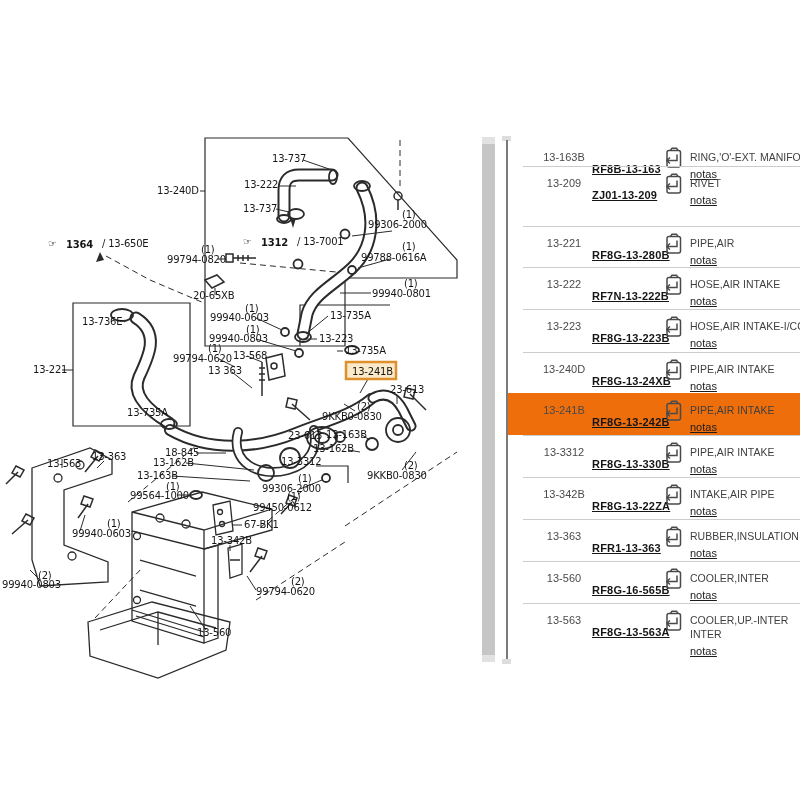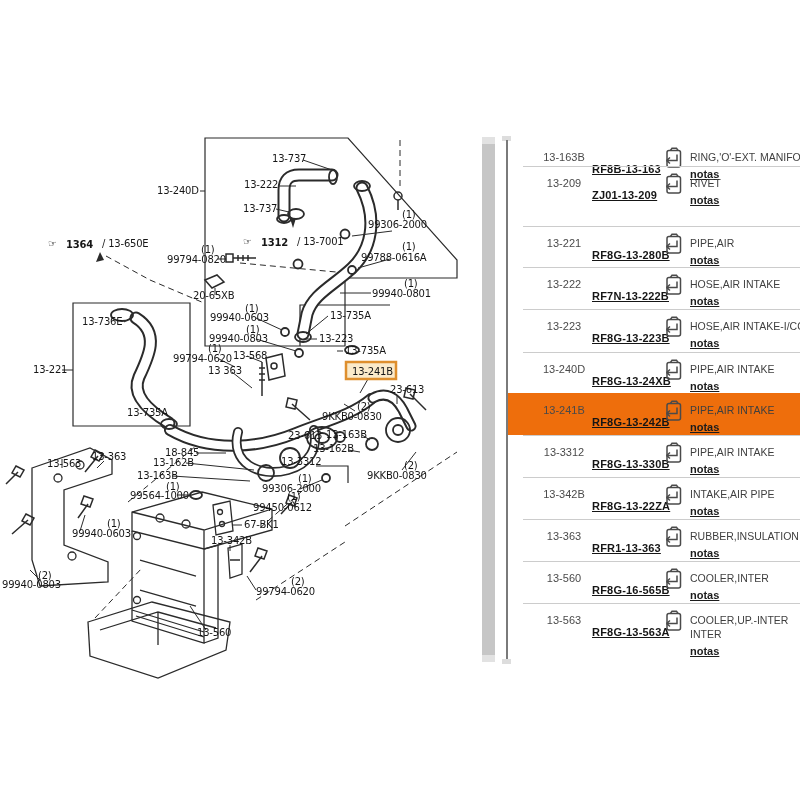--- a/index.html
+++ b/index.html
@@ -19,21 +19,21 @@
   .trow{position:absolute;left:0;width:292px;}
   .trow.hl{background:#EE6E0C;}
   .sep{position:absolute;left:15px;right:0;top:0;height:1px;background:#cccccc;}
   .ref{position:absolute;left:24px;top:11px;width:64px;text-align:center;
        font-size:11px;color:#4a4a4a;}
   .part{position:absolute;left:84px;top:11px;font-size:11px;font-weight:bold;color:#151515;
        text-decoration:underline;letter-spacing:0.2px;cursor:pointer;white-space:nowrap;margin-top:12px;}
   .picon{position:absolute;left:156px;top:7px;cursor:pointer;}
   .desc{position:absolute;left:182px;top:10px;white-space:nowrap;}
   .dline{font-size:10.5px;color:#3f3f3f;line-height:14px;white-space:nowrap;}
-  .notas{display:inline-block;font-size:11px;font-weight:bold;color:#1c1c1c;
+  .notas{display:inline-block;font-size:11px;font-weight:normal;color:#1c1c1c;
        text-decoration:underline;line-height:14px;margin-top:1px;cursor:pointer;}
 </style>
 </head>
 <body>
 
 <svg id="diagram" viewBox="0 0 800 800">
 
   <g stroke="#2b2b2b" fill="none" stroke-width="1.2">
     <path d="M205,138 H348 L457,260 V278 H345 V346 H205 Z"></path>
     <path d="M73,303 H190 V426 H73 Z"></path>

